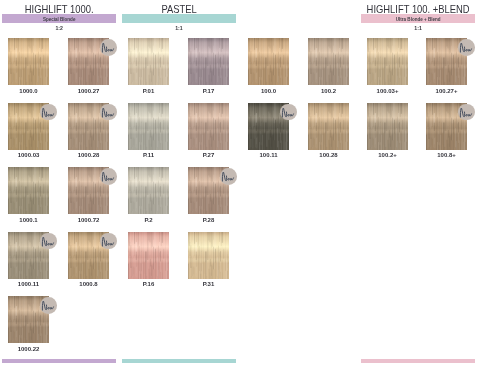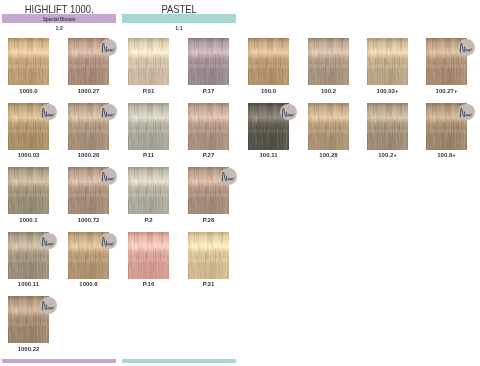--- a/index.html
+++ b/index.html
@@ -475,20 +475,27 @@
 <div class="g-ratio">1:2</div>
 <div class="footbar" style="background:#c3a8d0"></div>
 </div>
 <div class="group" style="left:121.8px;width:114.3px">
 <div class="g-title">PASTEL</div>
 <div class="g-bar" style="background:#a7d6d3"></div>
 <div class="g-sub"></div>
 <div class="g-ratio">1:1</div>
 <div class="footbar" style="background:#a7d6d3"></div>
 </div>
+<div class="group" style="left:360.9px;width:114.3px">
+<div class="g-title">HIGHLIFT 100. +BLEND</div>
+<div class="g-bar" style="background:#ebc0cd"></div>
+<div class="g-sub">Ultra Blonde + Blend</div>
+<div class="g-ratio">1:1</div>
+<div class="footbar" style="background:#ebc0cd"></div>
+</div>
 <div class="cell" style="left:8px;top:38.2px">
 <svg class="sw" width="41" height="47">
 <rect width="41" height="47" fill="#bd9e74"></rect>
 <rect width="41" height="47" fill="url(#g0)"></rect>
 <rect width="41" height="47" fill="url(#hairtex)"></rect>
 </svg>
 <div class="sw-label">1000.0</div>
 </div>
 <div class="cell" style="left:8px;top:102.7px">
 <svg class="sw" width="41" height="47">

